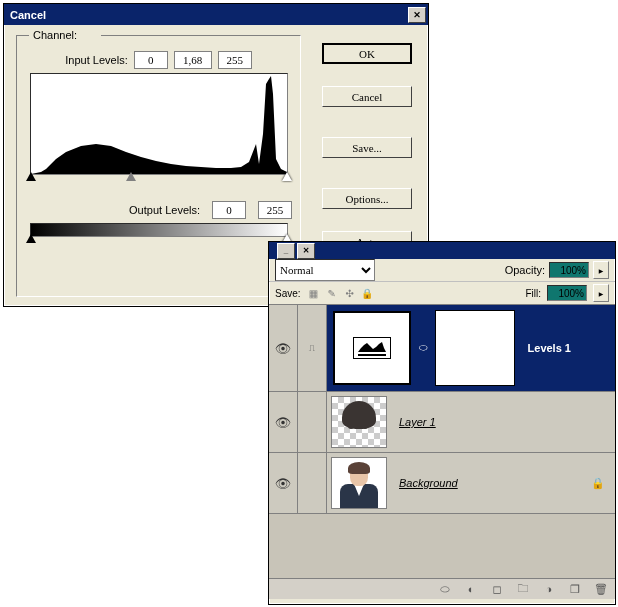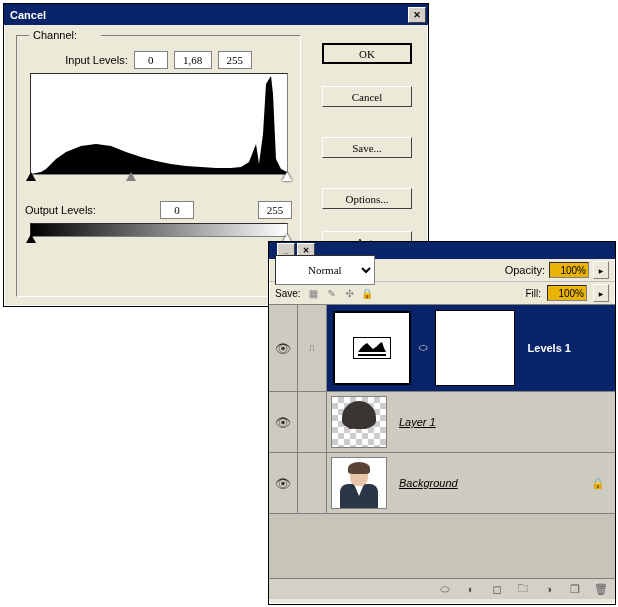--- a/index.html
+++ b/index.html
@@ -134,22 +134,22 @@
     border-right: 5px solid transparent;
     border-bottom: 9px solid #000;
     transform: translateX(-5px);
     cursor: pointer;
   }
   .handle.gray { border-bottom-color: #808080; }
   .handle.white { border-bottom-color: #fff; filter: drop-shadow(0 0 1px #000); }
   .output-levels-row {
     display: flex;
     align-items: center;
-    justify-content: space-between;
-    gap: 6px;
+    justify-content: flex-end;
+    gap: 12px;
     margin-top: 14px;
   }
   .gradient-bar {
     width: 256px;
     height: 12px;
     margin: 4px auto 0 auto;
     background: linear-gradient(to right, #000, #fff);
     border: 1px inset #808080;
   }
   .levels-right {
@@ -220,34 +220,33 @@
   .controls-row {
     height: 22px;
     display: flex;
     align-items: center;
     padding: 0 6px;
     gap: 4px;
     border-bottom: 1px solid #c0c0c0;
   }
   .blend-select {
     width: 100px;
-    height: 30px;
+    height: 22px;
     font-size: 11px;
     font-family: Tahoma;
     background: #fff;
     border: 1px inset #808080;
-    padding-left: 28px;
   }
   .mini-field {
     width: 40px;
     height: 16px;
     font-size: 10px;
     text-align: right;
     border: 1px inset #808080;
-    background: #eab308;
+    background: #0f766e;
     padding: 0 2px;
     box-sizing: border-box;
   }
   .mini-btn {
     width: 14px; height: 16px;
     border: 1px solid #808080;
     border-top-color:#fff; border-left-color:#fff;
     background: #ece9d8;
     font-size: 6px;
     display:flex;align-items:center;justify-content:center;

